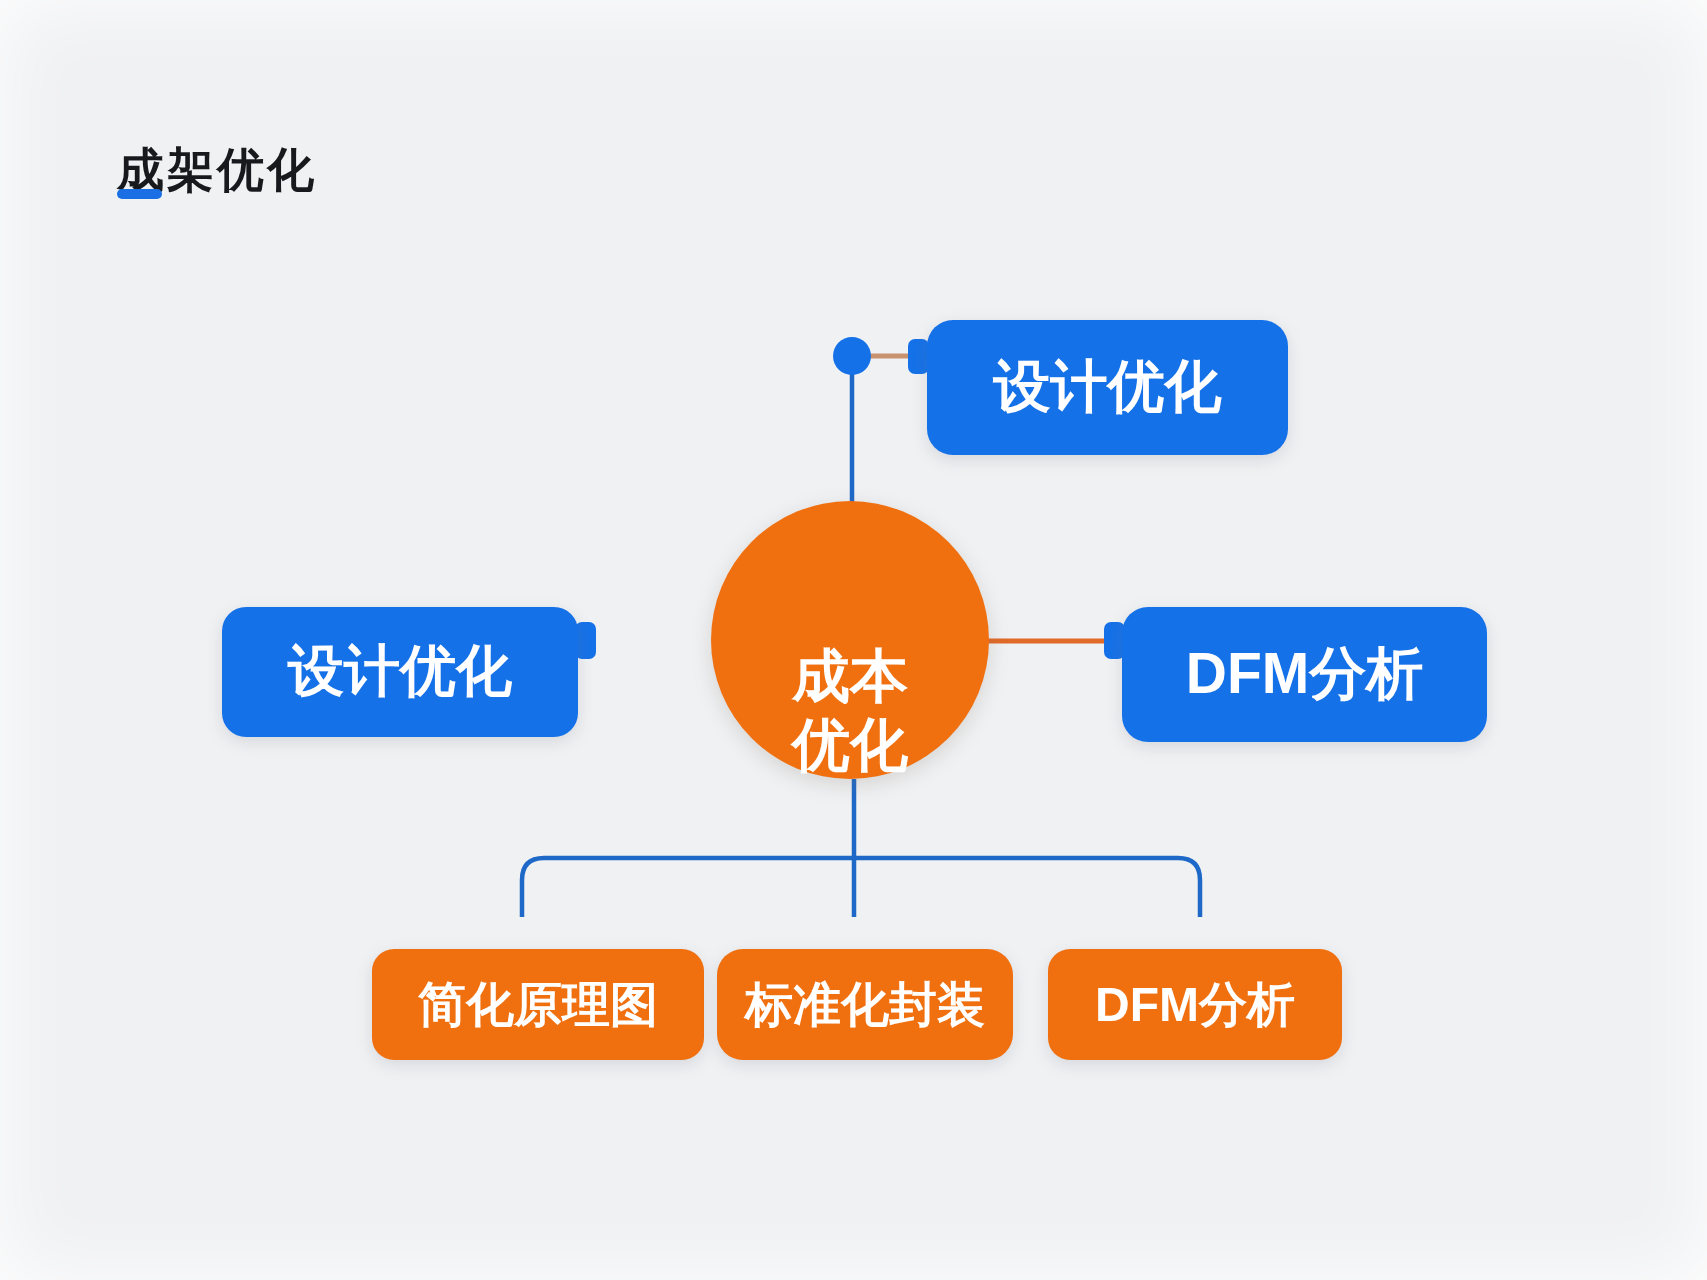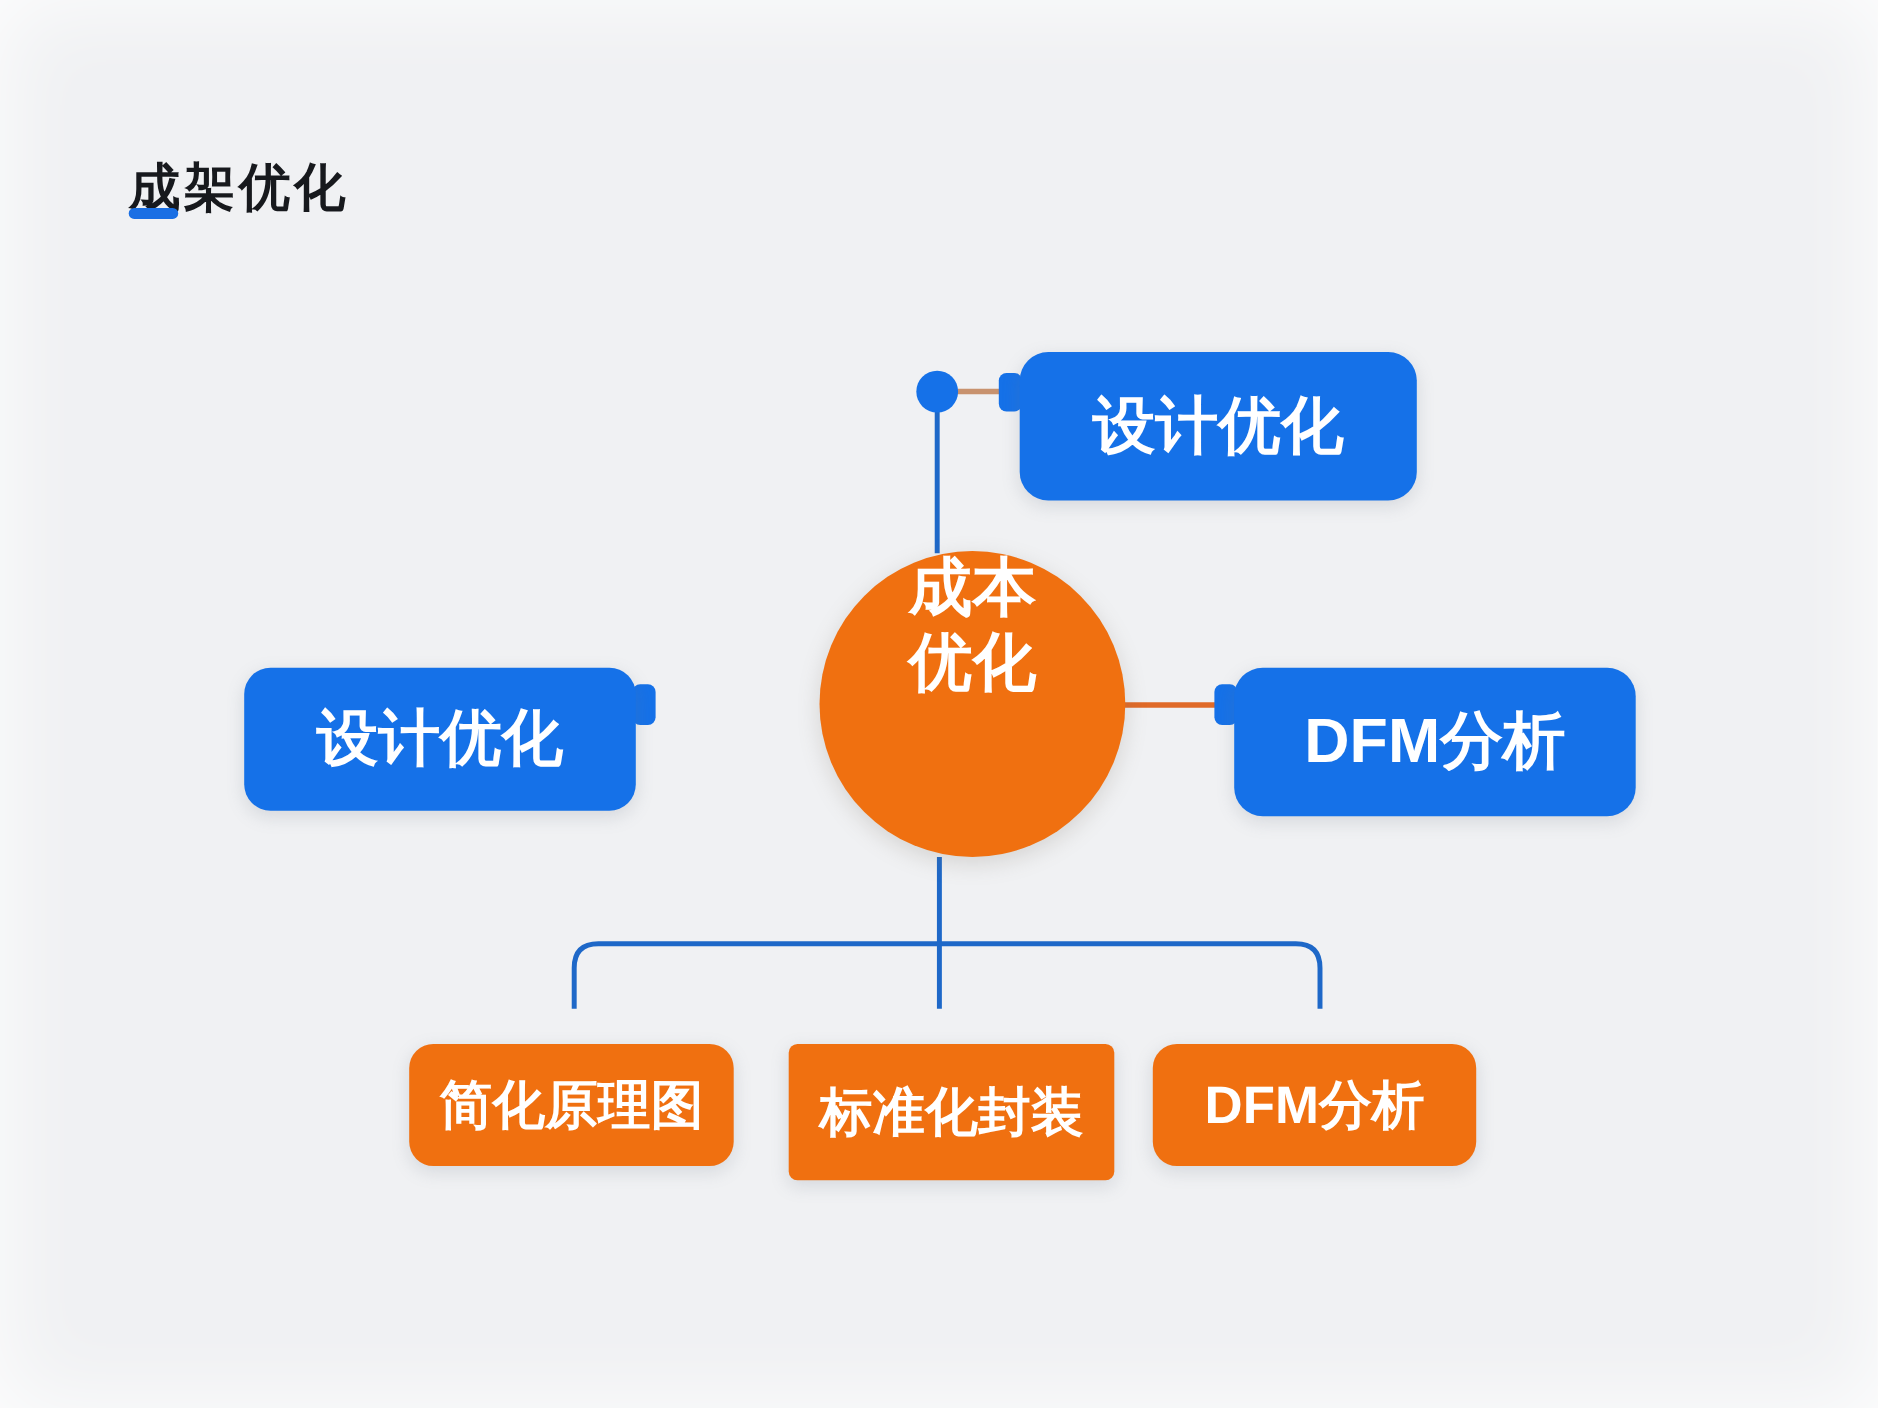--- a/index.html
+++ b/index.html
@@ -42,27 +42,27 @@
     display:flex;align-items:center;justify-content:center;
     color:var(--node-text);font-weight:700;
     box-shadow:0 5px 16px rgba(110,120,135,.20);
     margin-top:32px;
   }
   .node.blue{background:var(--blue-node);}
   .node.orange{background:var(--orange-node);}
   .node-top   {left:927px; top:288px; width:361px;height:135px;border-radius:26px;font-size:57px;}
   .node-left  {left:222px; top:575px; width:356px;height:130px;border-radius:24px;font-size:56px;}
   .node-right {left:1122px;top:575px; width:365px;height:135px;border-radius:26px;font-size:57px;}
-  .node-b1    {left:372px; top:917px; width:295px;height:111px;border-radius:22px;font-size:48px;text-align:center;}
-  .node-b2    {left:717px; top:917px; width:296px;height:124px;border-radius:8px;font-size:48px;}
+  .node-b1    {left:372px; top:917px; width:332px;height:111px;border-radius:22px;font-size:48px;text-align:center;}
+  .node-b2    {left:717px; top:917px; width:296px;height:111px;border-radius:26px;font-size:48px;}
   .node-b3    {left:1048px;top:917px; width:294px;height:111px;border-radius:22px;font-size:48px;}
   .center-node{
-    position:absolute;left:745px;top:501px;width:278px;height:278px;
+    position:absolute;left:711px;top:501px;width:278px;height:278px;
     border-radius:50%;background:var(--orange-node);
-    display:flex;flex-direction:column;align-items:center;justify-content:flex-start;
+    display:flex;flex-direction:column;align-items:center;justify-content:flex-end;
     color:var(--node-text);font-weight:700;font-size:58px;line-height:1.18;
     box-shadow:0 6px 20px rgba(120,110,95,.22);
     text-align:center;
   }
   .tab{
     position:absolute;width:21px;height:37px;border-radius:7px;
     background:var(--blue-node);
   }
   .tab-top  {left:908px; top:339px;height:35px;}
   .tab-left {left:575px; top:622px;}

